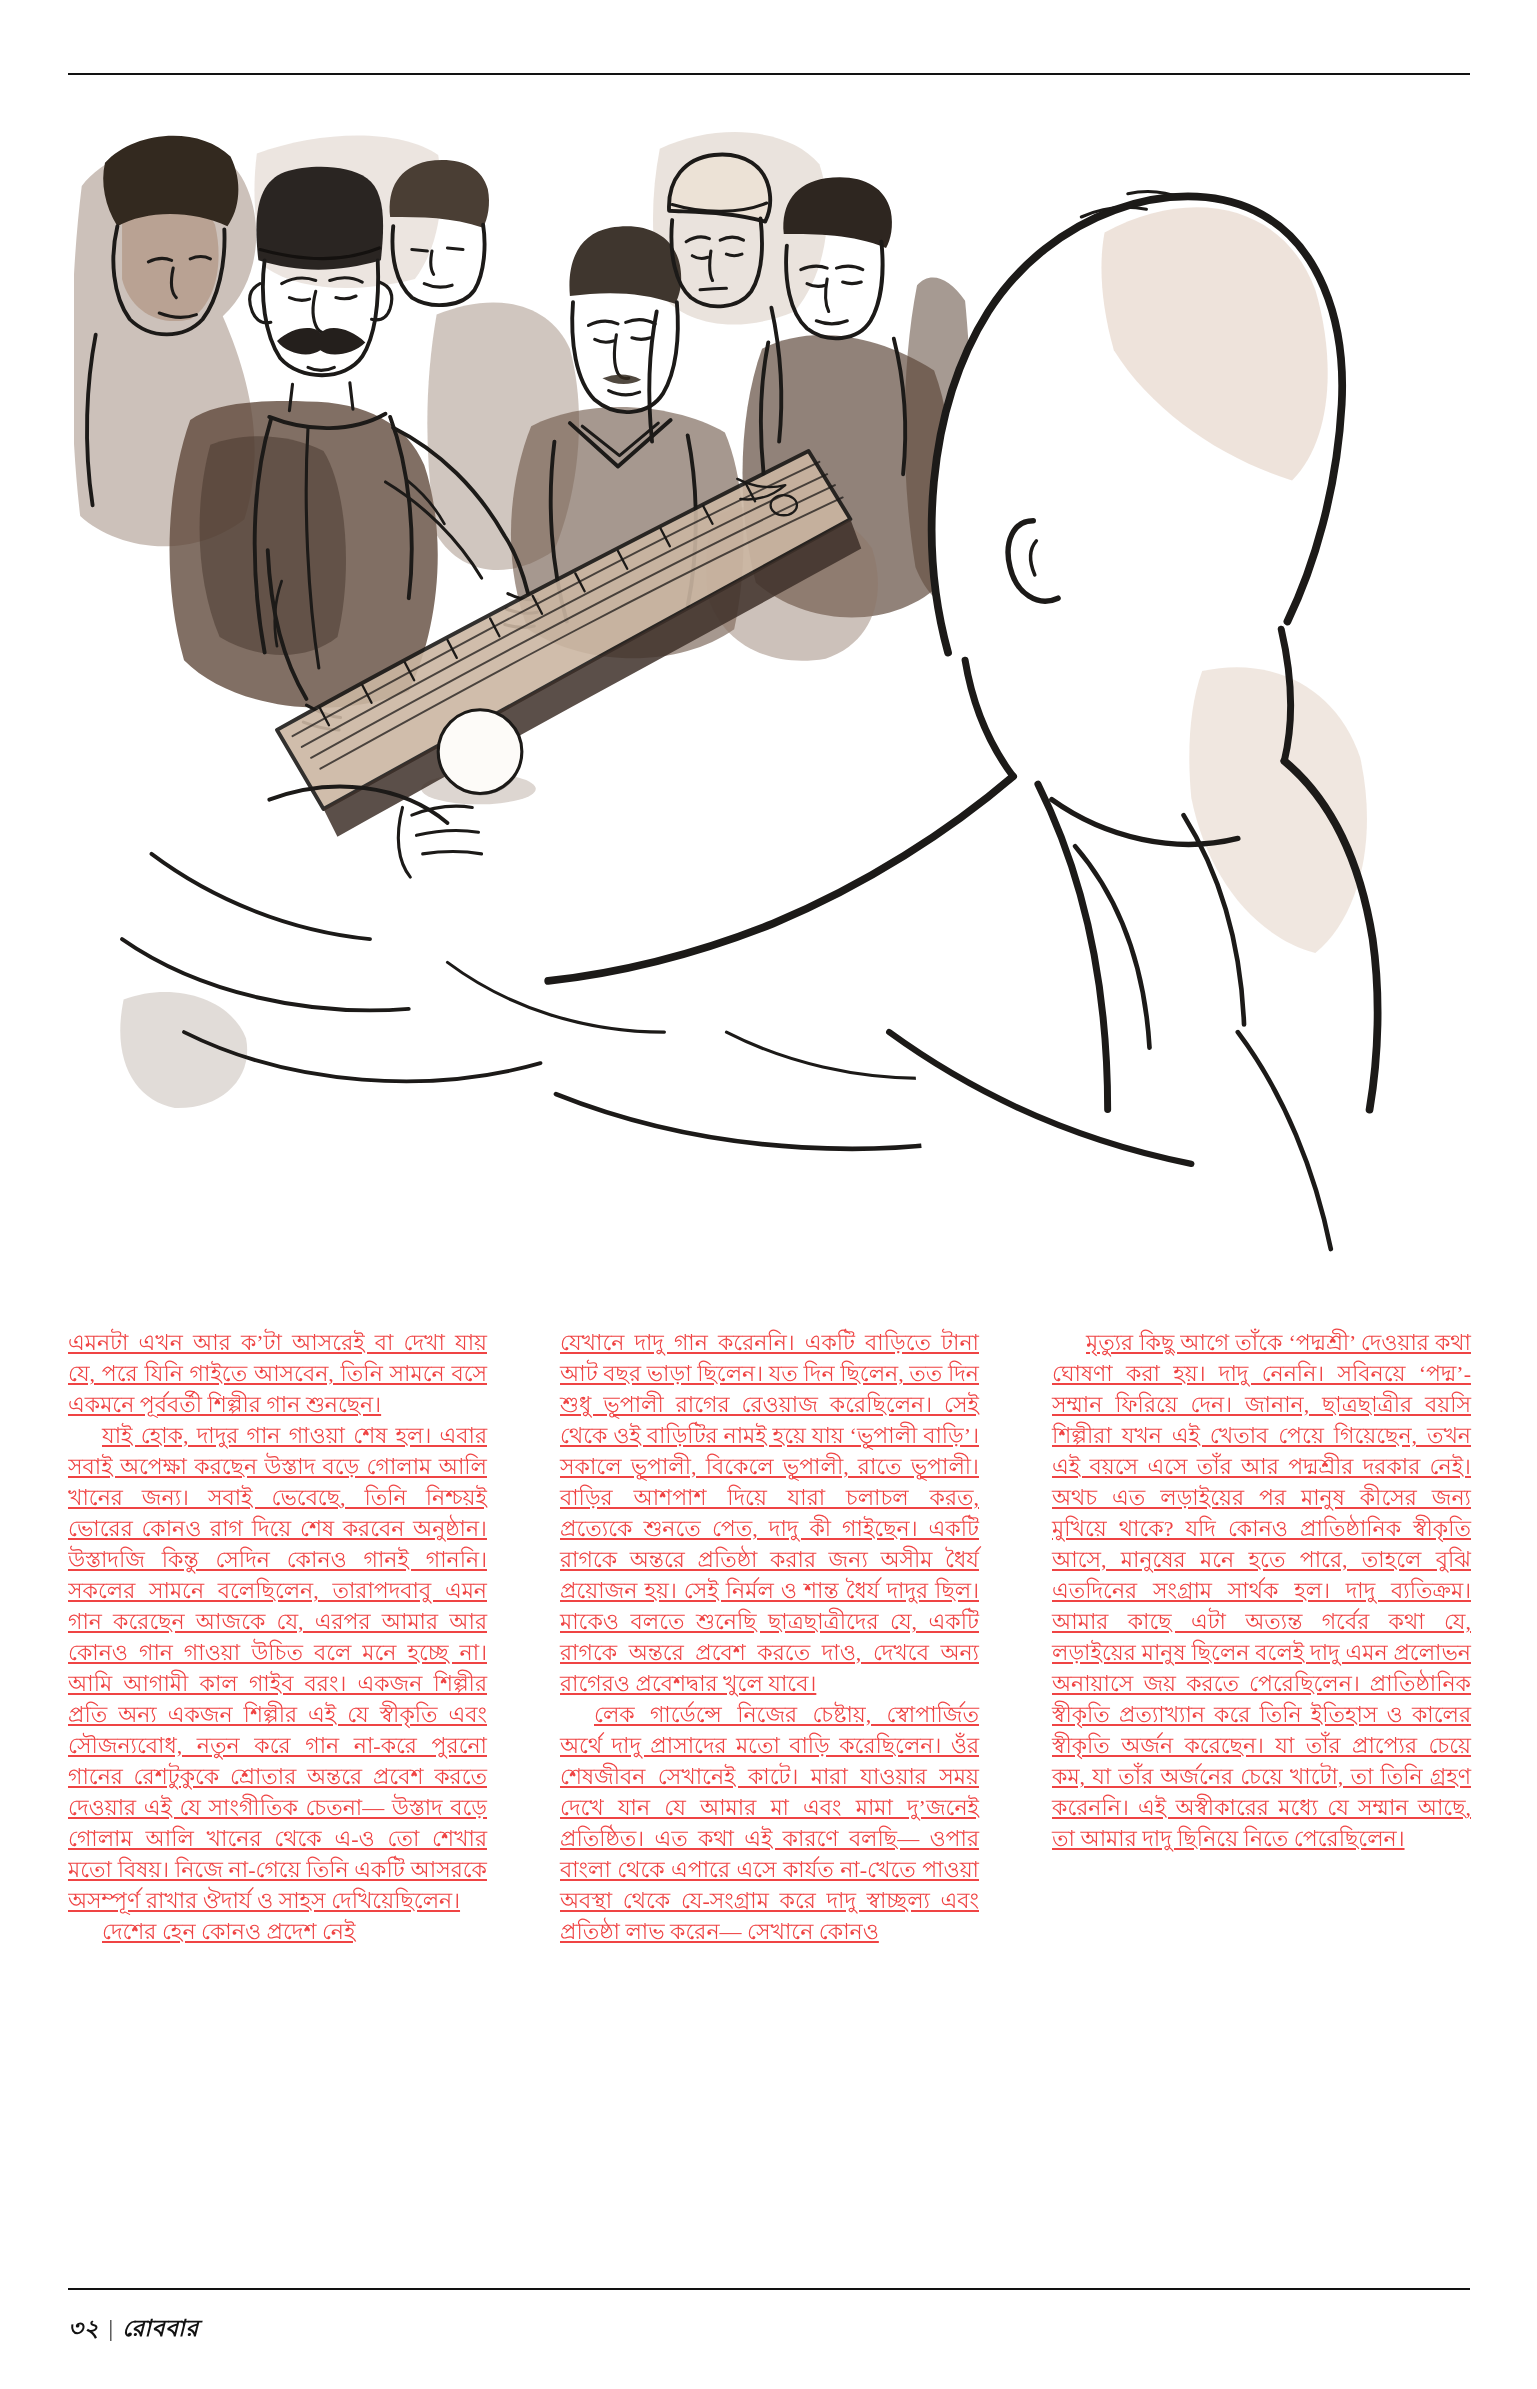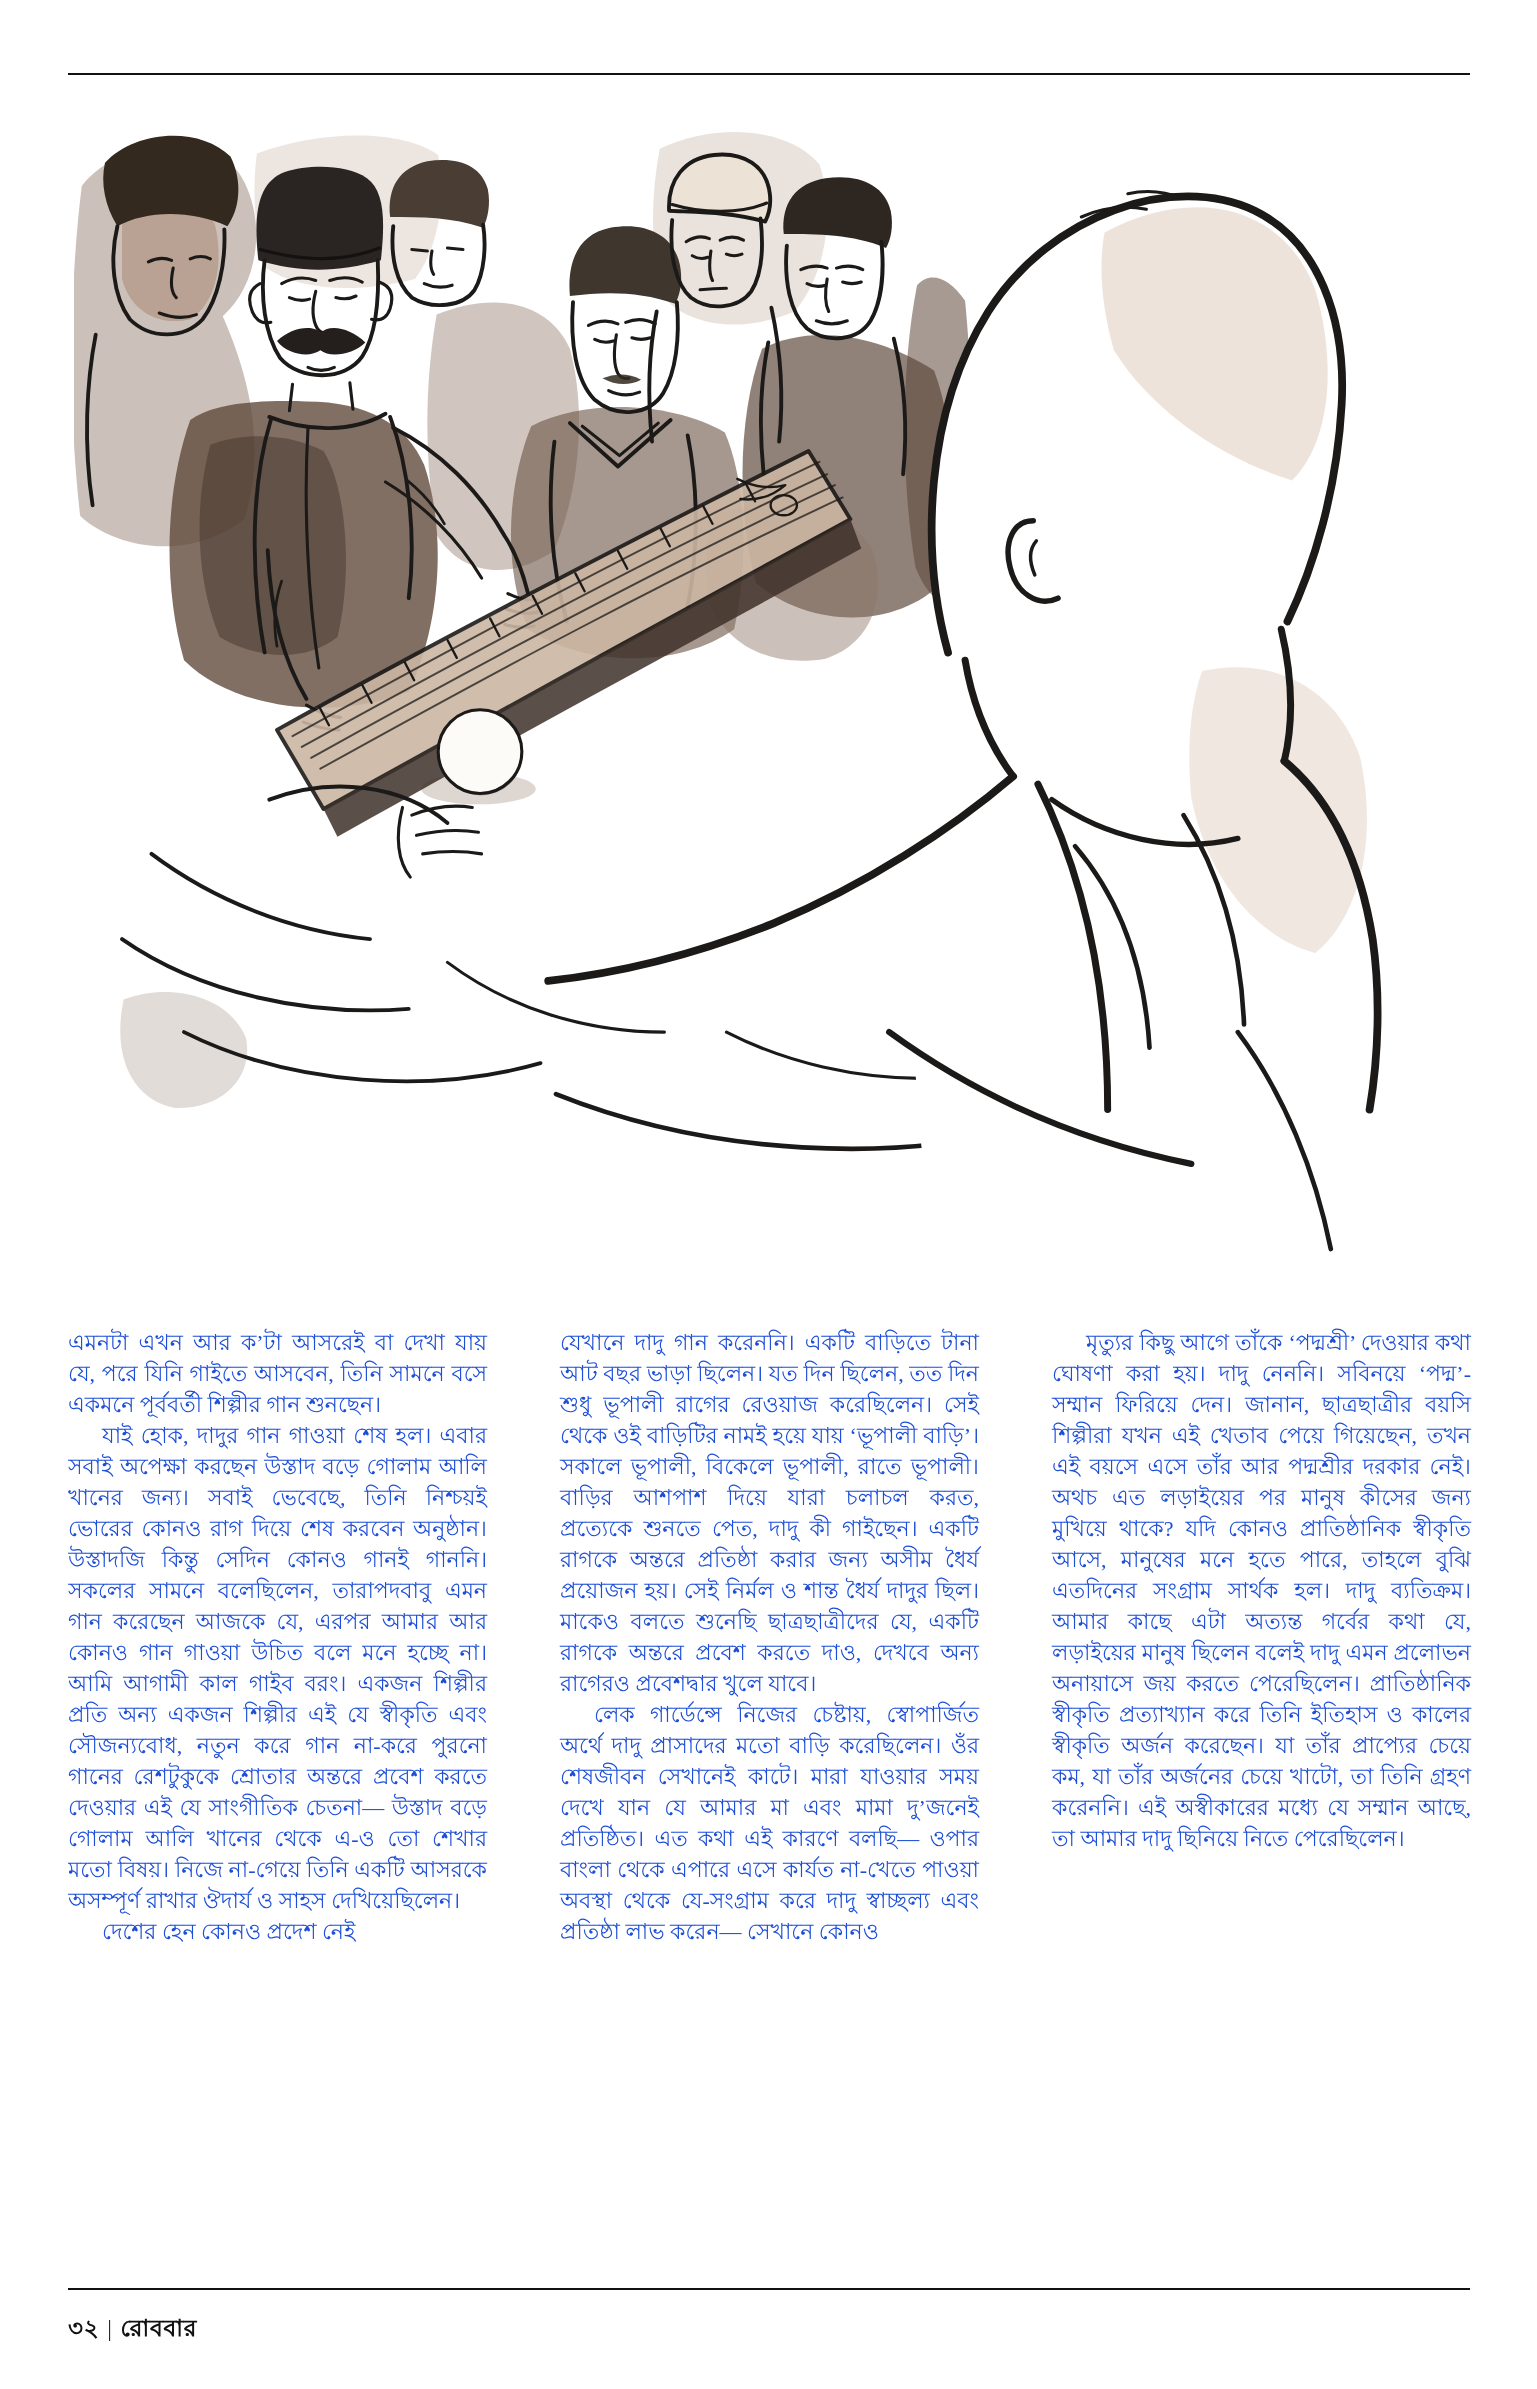--- a/index.html
+++ b/index.html
@@ -7,26 +7,26 @@
   body { width:1538px; height:2389px; position:relative; font-family:"Liberation Serif","DejaVu Serif",serif; color:#1a1a1a; }
 
   .page { position:absolute; inset:0; background:#ffffff; }
 
   .top-rule { position:absolute; left:68px; right:68px; top:73px; height:2.3px; background:#121212; }
 
   .illustration { position:absolute; left:74px; top:116px; width:1325px; height:1186px; }
   .illustration svg { width:100%; height:100%; display:block; }
 
   .article { position:absolute; left:68px; top:1327px; width:1404px; height:959px; display:flex; gap:73px; overflow:hidden; }
-  .col { width:419px; font-size:22px; line-height:31px; text-align:justify; color:#1d4ed8; }
+  .col { width:419px; font-size:22px; line-height:31px; text-align:justify; color:#ef4444;text-decoration:underline; }
   .col p { margin:0; }
   .col p.indent { text-indent:34px; }
 
   .footer-rule { position:absolute; left:68px; right:68px; top:2288px; height:1.6px; background:#121212; }
-  .page-footer { position:absolute; left:68px; top:2310px; font-size:23px; font-weight:bold; color:#121212; letter-spacing:0.8px; }
+  .page-footer { position:absolute; left:68px; top:2310px; font-size:23px; font-weight:bold; color:#121212; letter-spacing:0.8px;font-style:italic; }
   .page-footer .sep { font-weight:normal; padding:0 7.8px; color:#2a2a2a; }
 </style>
 </head>
 <body>
 
 <div class="page">
 
   <div class="top-rule"></div>
 
   <div class="illustration">

